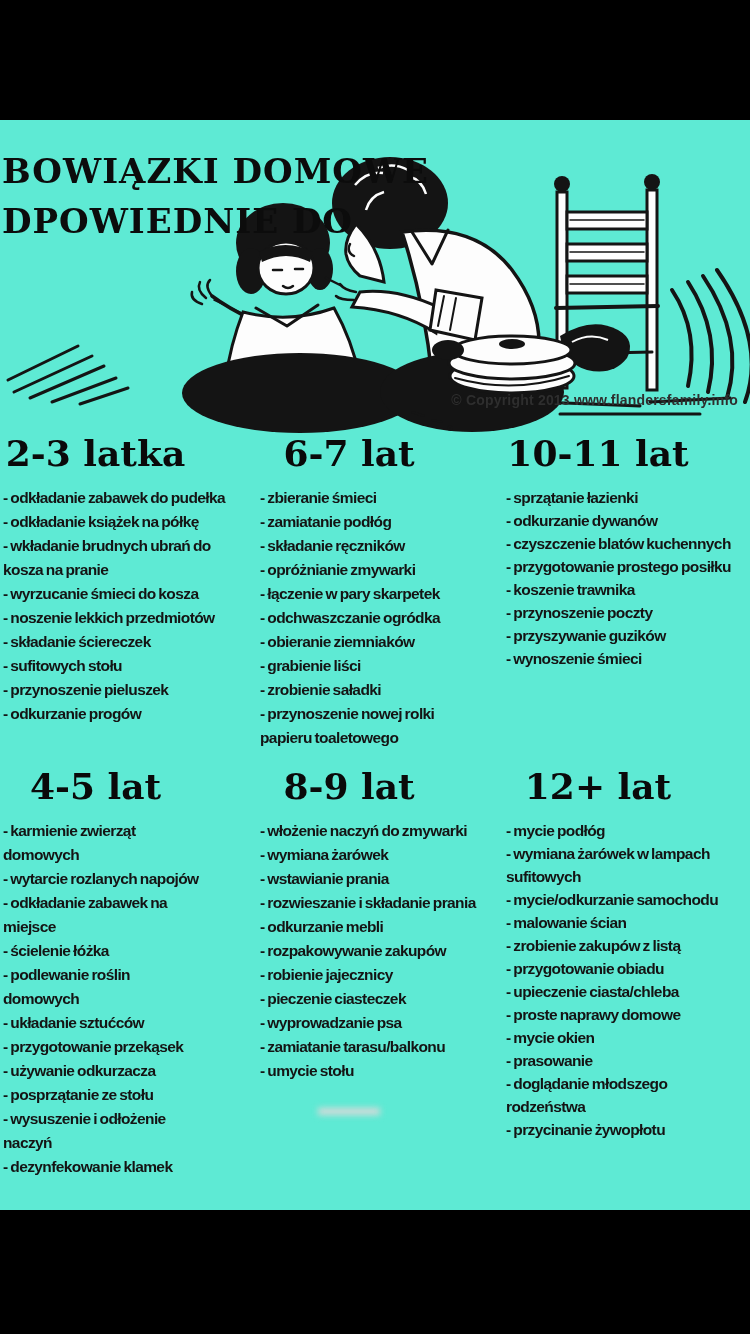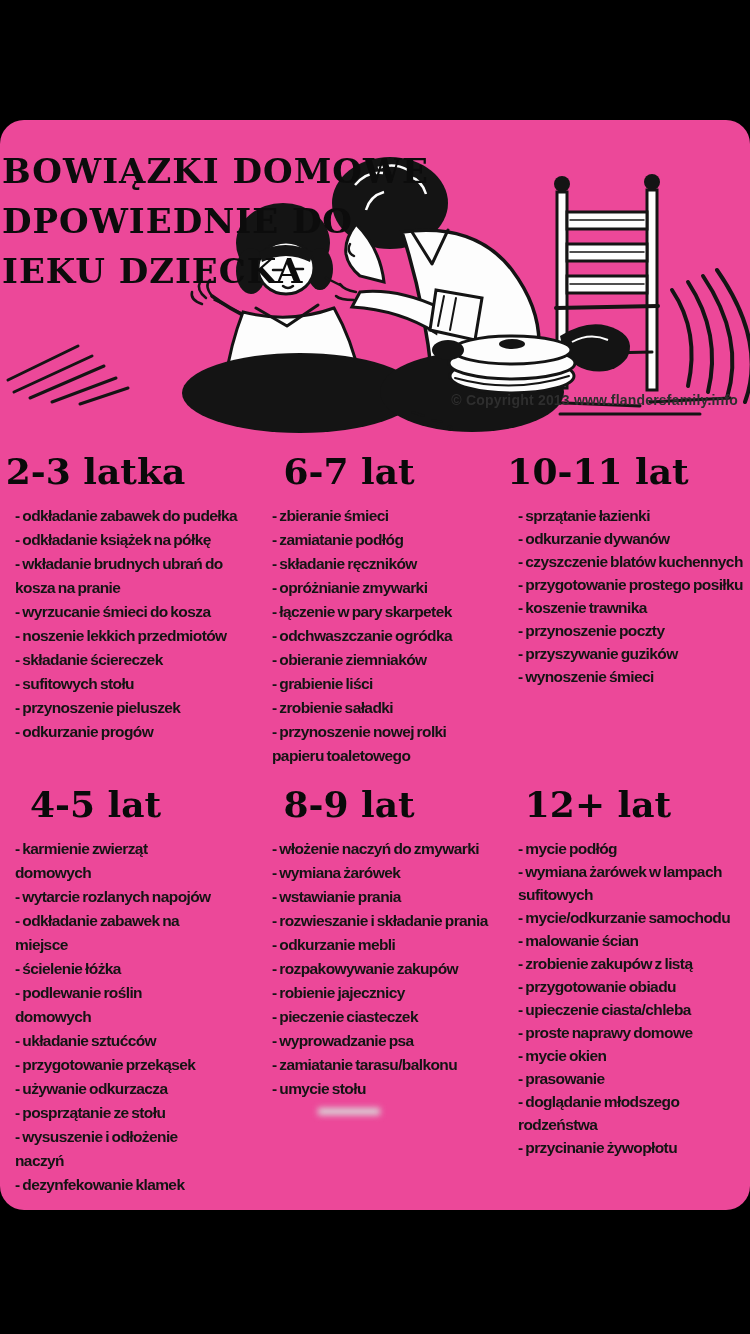--- a/index.html
+++ b/index.html
@@ -1,60 +1,59 @@
 <!DOCTYPE html>
 <html><head>
 <meta charset="utf-8">
 <style>
   html,body{margin:0;padding:0;background:#000;}
   .screen{position:relative;width:750px;height:1334px;background:#000;overflow:hidden;
           font-family:"Liberation Sans",sans-serif;}
   .bar{position:absolute;left:0;width:750px;background:#000;}
   .bar.top{top:0;height:120px;}
   .bar.bottom{top:1210px;height:124px;}
-  .page{position:absolute;top:120px;left:0;width:750px;height:1090px;background:#ec4899;border-radius:24px;}
+  .page{position:absolute;top:120px;left:0;width:750px;height:1090px;background:#5eead4;}
 
   .title{position:absolute;top:26px;left:2px;z-index:3;
          font-family:"DejaVu Serif","Liberation Serif",serif;font-weight:bold;
          font-size:34px;line-height:50px;letter-spacing:1px;color:#0c0c0c;}
   .illo{position:absolute;top:20px;left:0;width:750px;height:300px;z-index:1;}
   .copyright{position:absolute;top:272px;right:12px;z-index:3;
              font-weight:bold;font-size:14px;letter-spacing:.2px;color:#2e2e2e;}
 
-  .columns{position:absolute;top:320px;left:0;width:658px;z-index:2;
+  .columns{position:absolute;top:302px;left:0;width:658px;z-index:2;
            display:grid;grid-template-columns:250px 248px 252px;grid-template-rows:333px auto;}
   .sec{overflow:visible;}
   .c0{grid-column:1;padding:0 4px 0 3px;}
   .c1{grid-column:2;padding:0 2px 0 10px;}
   .c2{grid-column:3;padding:0 2px 0 8px;}
   .r0{grid-row:1;} .r1{grid-row:2;}
   .sec h2{font-family:"DejaVu Serif","Liberation Serif",serif;font-weight:bold;
           font-size:36px;color:#0a0a0a;text-align:center;margin:10px 58px 12px 0;}
-  .sec ul{list-style:none;margin:12px;padding:0;}
+  .sec ul{list-style:none;margin:0;padding:0;}
   .sec li{font-weight:bold;font-size:15.5px;line-height:24px;letter-spacing:-0.6px;
           word-spacing:-1px;color:#141414;white-space:pre;}
   .c2 li{line-height:23px;}
 
   .smudge{position:absolute;top:988px;left:318px;width:62px;height:7px;
           background:#d9d9d9;filter:blur(3px);z-index:1;}
 
   .ink{stroke:#141414;fill:none;stroke-linecap:round;stroke-linejoin:round;}
 </style>
 </head>
 <body>
 
 <div class="screen">
   <div class="bar top"></div>
 
   <div class="page">
 
     <div class="title">
       <div>BOWIĄZKI DOMOWE</div>
       <div>DPOWIEDNIE DO</div>
-      <div>IEKU DZIECKA</div>
     </div>
 
     <svg class="illo" viewBox="0 0 750 300" aria-hidden="true">
 
       <g class="ink" stroke-width="3">
         <line x1="8" y1="240" x2="78" y2="206"></line>
         <line x1="14" y1="252" x2="92" y2="216"></line>
         <line x1="30" y1="258" x2="104" y2="226"></line>
         <line x1="52" y1="262" x2="116" y2="238"></line>
         <line x1="80" y1="264" x2="128" y2="248"></line>

